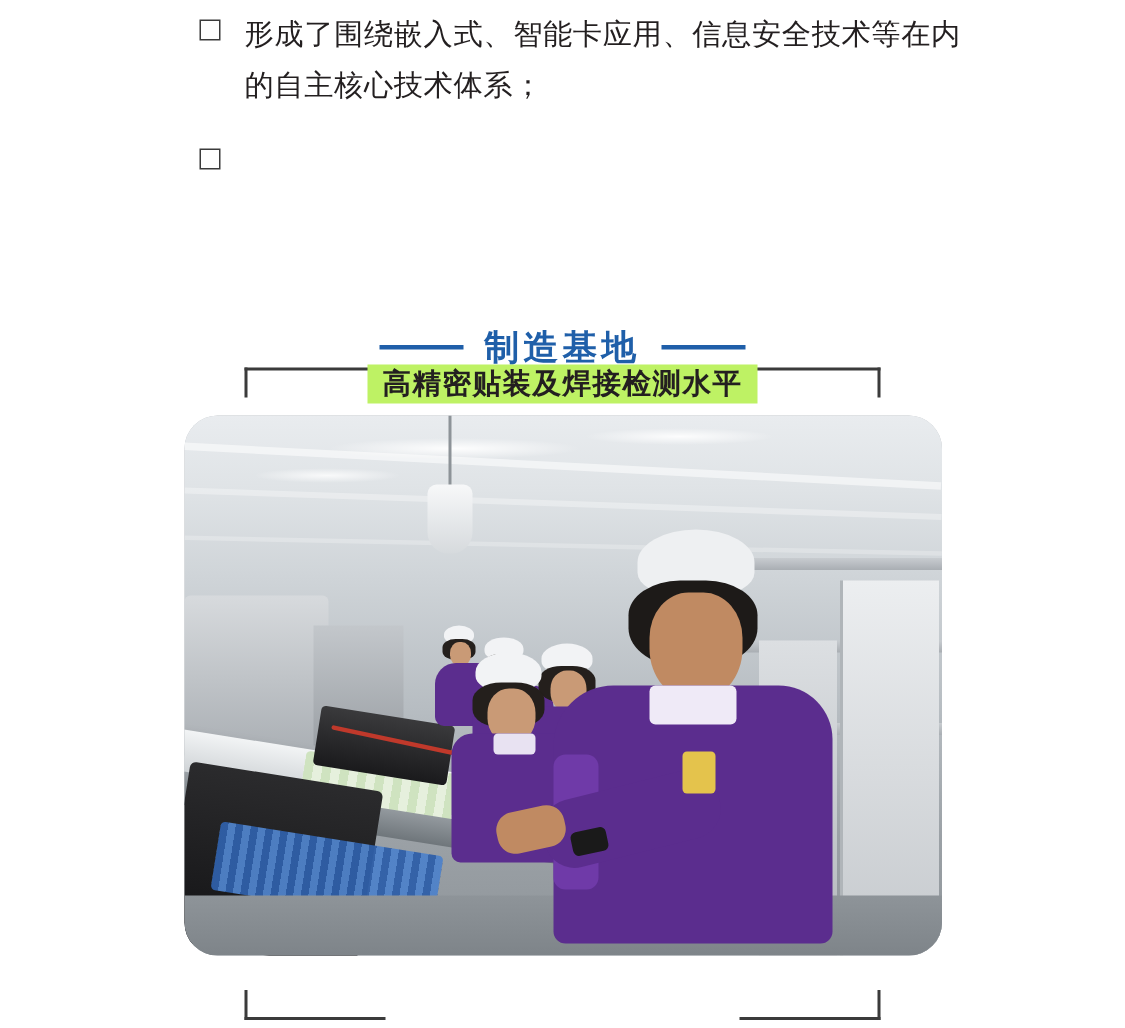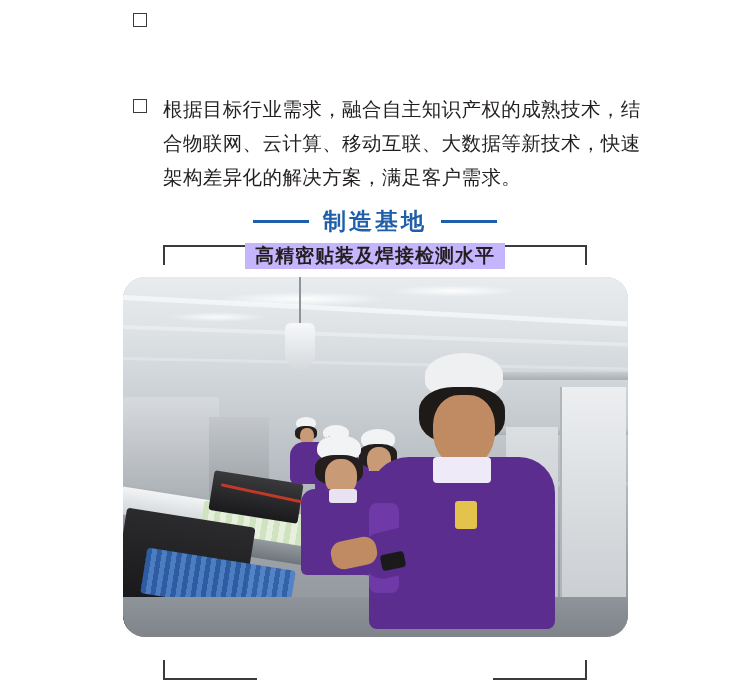--- a/index.html
+++ b/index.html
@@ -63,21 +63,21 @@
   .title-rule {
     width: 56px;
     height: 3px;
     background: #1f5fa9;
   }
   .section-title {
     font-size: 23px;
     font-weight: bold;
     color: #1f5fa9;
     letter-spacing: 3px;
-    margin: 2px 14px;
+    margin: 12px 14px;
     line-height: 1;
   }
 
   
   .caption-block {
     position: absolute;
     left: 163px;
     width: 424px;
     height: 30px;
   }
@@ -106,21 +106,21 @@
 
   .caption-text {
     position: absolute;
     left: 50%;
     transform: translateX(-50%);
     top: -2px;
     font-size: 19px;
     font-weight: bold;
     color: #231f20;
     letter-spacing: 1px;
-    background: #c4b5fd;
+    background: #bef264;
     padding: 0 10px;
     white-space: nowrap;
   }
 
   
   .photo-frame {
     position: absolute;
     left: 123px;
     top: 277px;
     width: 505px;
@@ -359,27 +359,26 @@
     background: linear-gradient(180deg,#8e9499,#7e8489);
   }
 </style>
 </head>
 <body>
 
 <div class="bullets">
 
   <div class="bullet-row b0">
     <span class="bullet-marker"></span>
+    <span class="bullet-text">形成了围绕嵌入式、智能卡应用、信息安全技术等在内
+的自主核心技术体系；</span>
   </div>
 
   <div class="bullet-row b1">
     <span class="bullet-marker"></span>
-    <span class="bullet-text">根据目标行业需求，融合自主知识产权的成熟技术，结
-合物联网、云计算、移动互联、大数据等新技术，快速
-架构差异化的解决方案，满足客户需求。</span>
   </div>
 
 </div>
 
 <div class="section-title-wrap">
   <span class="title-rule"></span>
   <span class="section-title">制造基地</span>
   <span class="title-rule"></span>
 </div>
 

